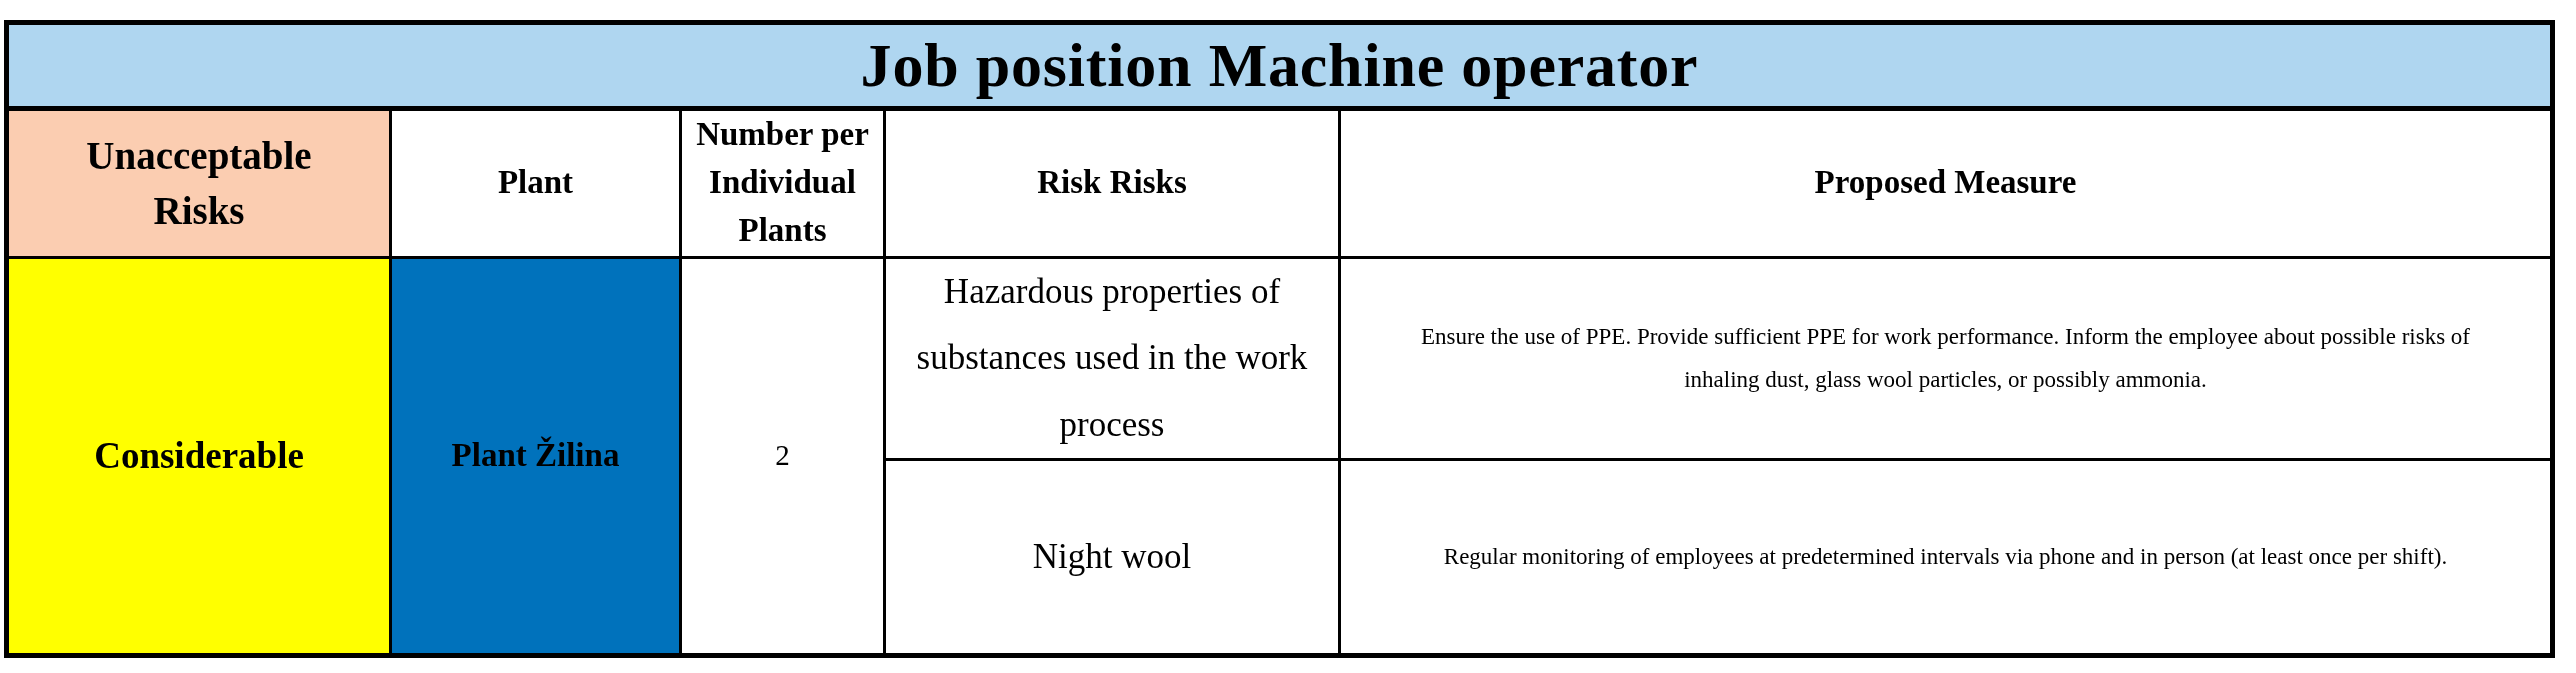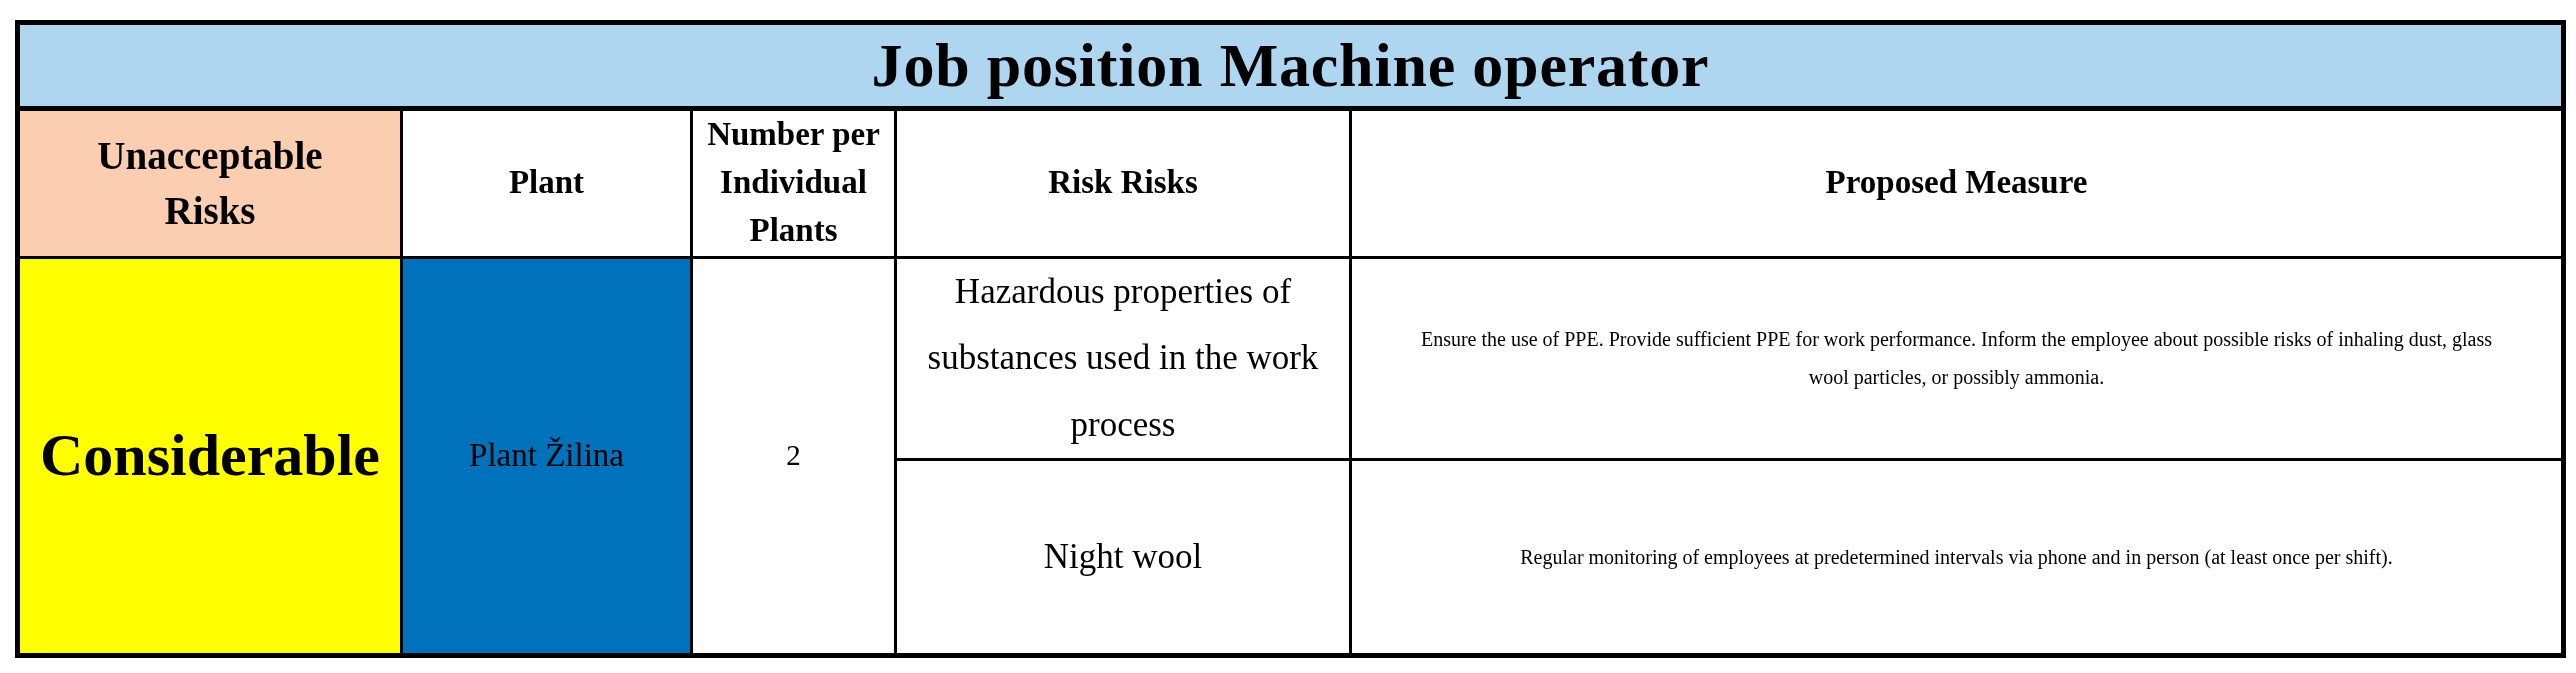--- a/index.html
+++ b/index.html
@@ -9,21 +9,21 @@
   }
   body {
     width: 2576px;
     height: 674px;
     position: relative;
     font-family: "Liberation Serif", "DejaVu Serif", serif;
     color: #000000;
   }
   table.risk-table {
     position: absolute;
-    left: 15px;
+    left: 4px;
     top: 19.6px;
     width: 2546px;
     border-collapse: collapse;
     table-layout: fixed;
     border: 5.7px solid var(--border, #000000);
   }
   td {
     border: 3.3px solid var(--border, #000000);
     text-align: center;
     vertical-align: middle;
@@ -51,35 +51,35 @@
     font-weight: bold;
     font-size: 33px;
     line-height: 1.45;
     padding: 0 6.5px;
   }
   tr.body-row-1 { height: 197px; }
   tr.body-row-2 { height: 196px; }
   td.cell-risk-level {
     background: var(--risk_level_bg, #FFFF00);
     font-weight: bold;
-    font-size: 60px;
+    font-size: 37px;
   }
   td.cell-plant-name {
     background: var(--plant_bg, #0072BC);
-    font-weight: normal;
+    font-weight: bold;
     font-size: 33px;
   }
   td.cell-number { font-size: 29px; }
   td.cell-risk-name {
     font-size: 35px;
     line-height: 1.9;
     padding: 0 9.8px;
   }
   td.cell-measure {
-    font-size: 20px;
+    font-size: 23px;
     line-height: 1.9;
     padding: 0 49px;
     margin-top: 16px;
   }
 </style>
 </head>
 <body>
 
 <table class="risk-table">
   <colgroup>

